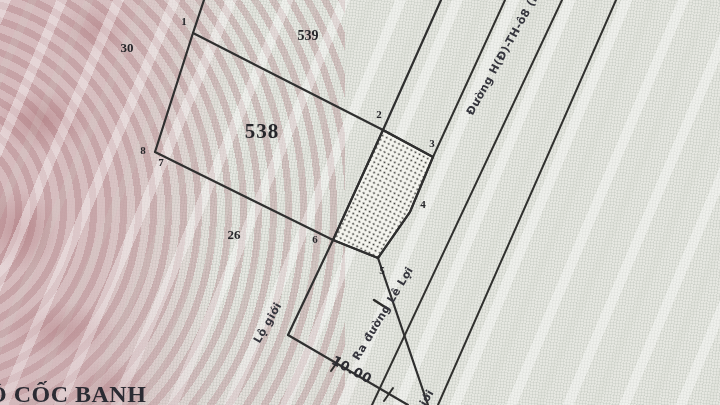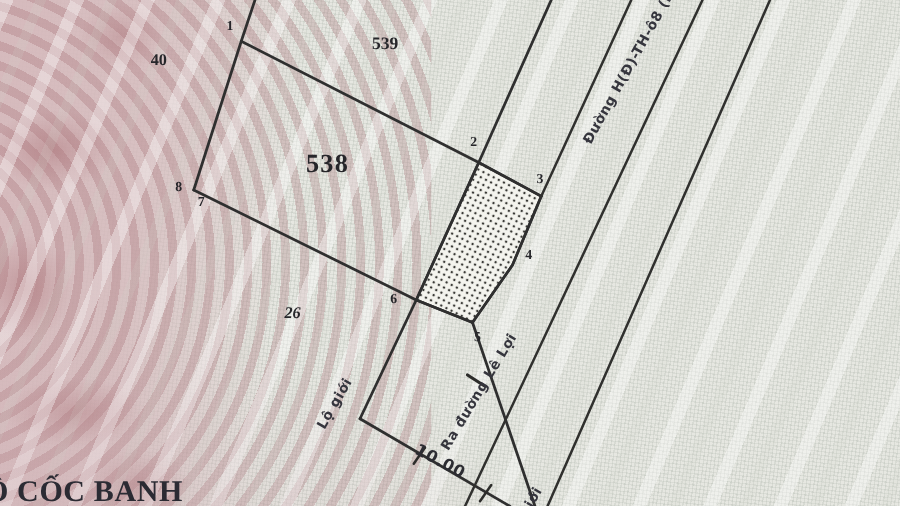--- a/index.html
+++ b/index.html
@@ -119,22 +119,22 @@
   <span class="lbl vx" style="left:379px;top:114px;">2</span>
   <span class="lbl vx" style="left:432px;top:143px;">3</span>
   <span class="lbl vx" style="left:423px;top:204px;">4</span>
   <span class="lbl vx" style="left:382px;top:270px;">5</span>
   <span class="lbl vx" style="left:315px;top:239px;">6</span>
   <span class="lbl vx" style="left:161px;top:162px;">7</span>
   <span class="lbl vx" style="left:143px;top:150px;">8</span>
 
   <span class="lbl pnum" style="left:262px;top:131px;">538</span>
   <span class="lbl pnum2" style="left:308px;top:36px;">539</span>
-  <span class="lbl pnum3" style="left:127px;top:48px;">40</span>
-  <span class="lbl pnum3" style="left:234px;top:250px;font-style:italic;">26</span>
+  <span class="lbl pnum3" style="left:127px;top:48px;">30</span>
+  <span class="lbl pnum3" style="left:234px;top:235px;">26</span>
 
   <span class="rot" style="left:476px;top:104px;transform:rotate(-61deg);">Đường H(Đ)-TH-ô8 (bê</span>
   <span class="rot" style="left:263px;top:332px;transform:rotate(-60deg);">Lộ giới</span>
   <span class="rot" style="left:362px;top:349px;transform:rotate(-59deg);">Ra đường Lê Lợi</span>
   <span class="rot" style="left:425px;top:402px;transform:rotate(-60deg);">giới</span>
   <span class="dim" style="left:330px;top:362px;">10.00</span>
 
   <span class="place">Ồ CỐC BANH</span>
 
 </div>

